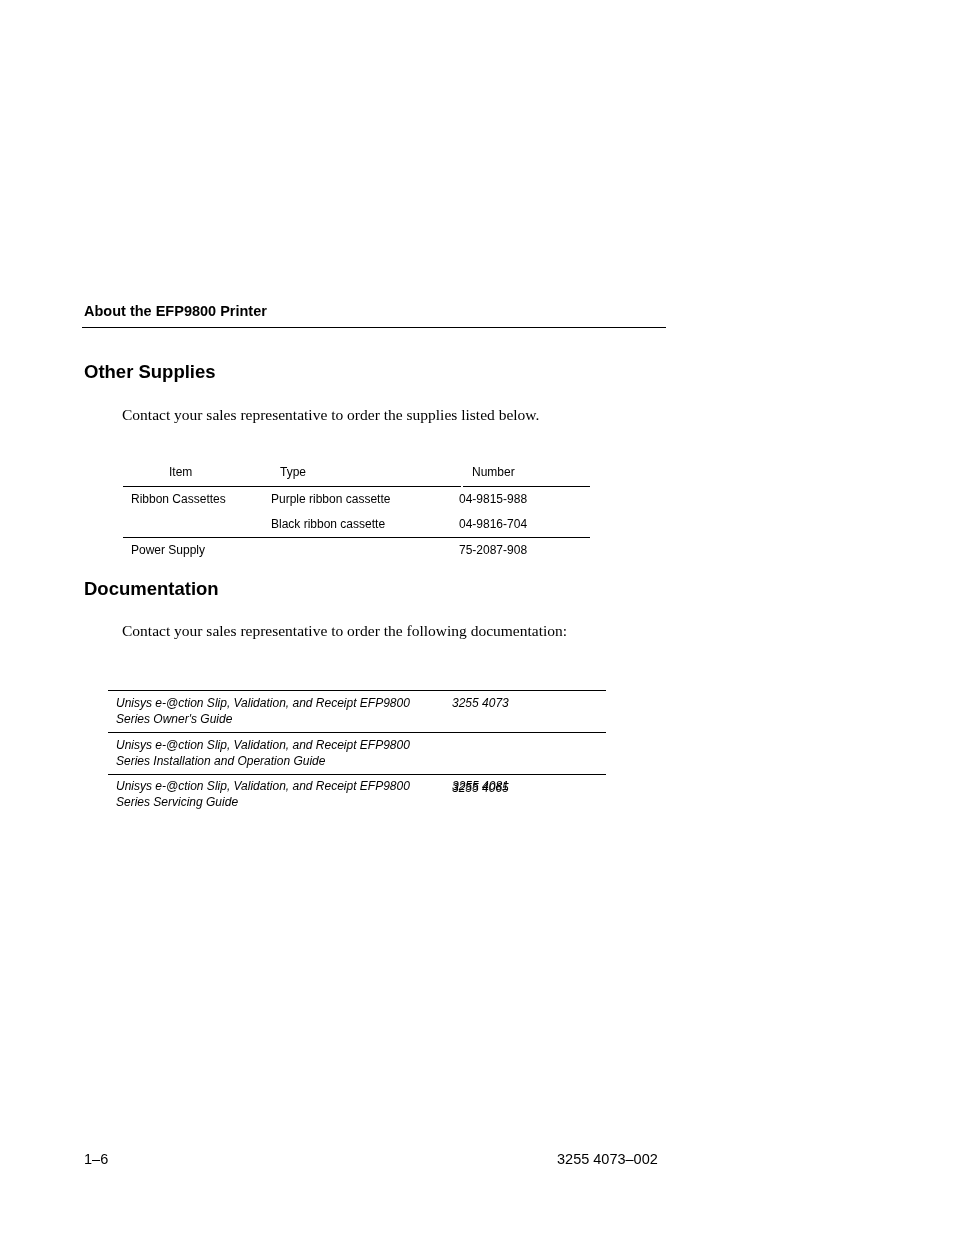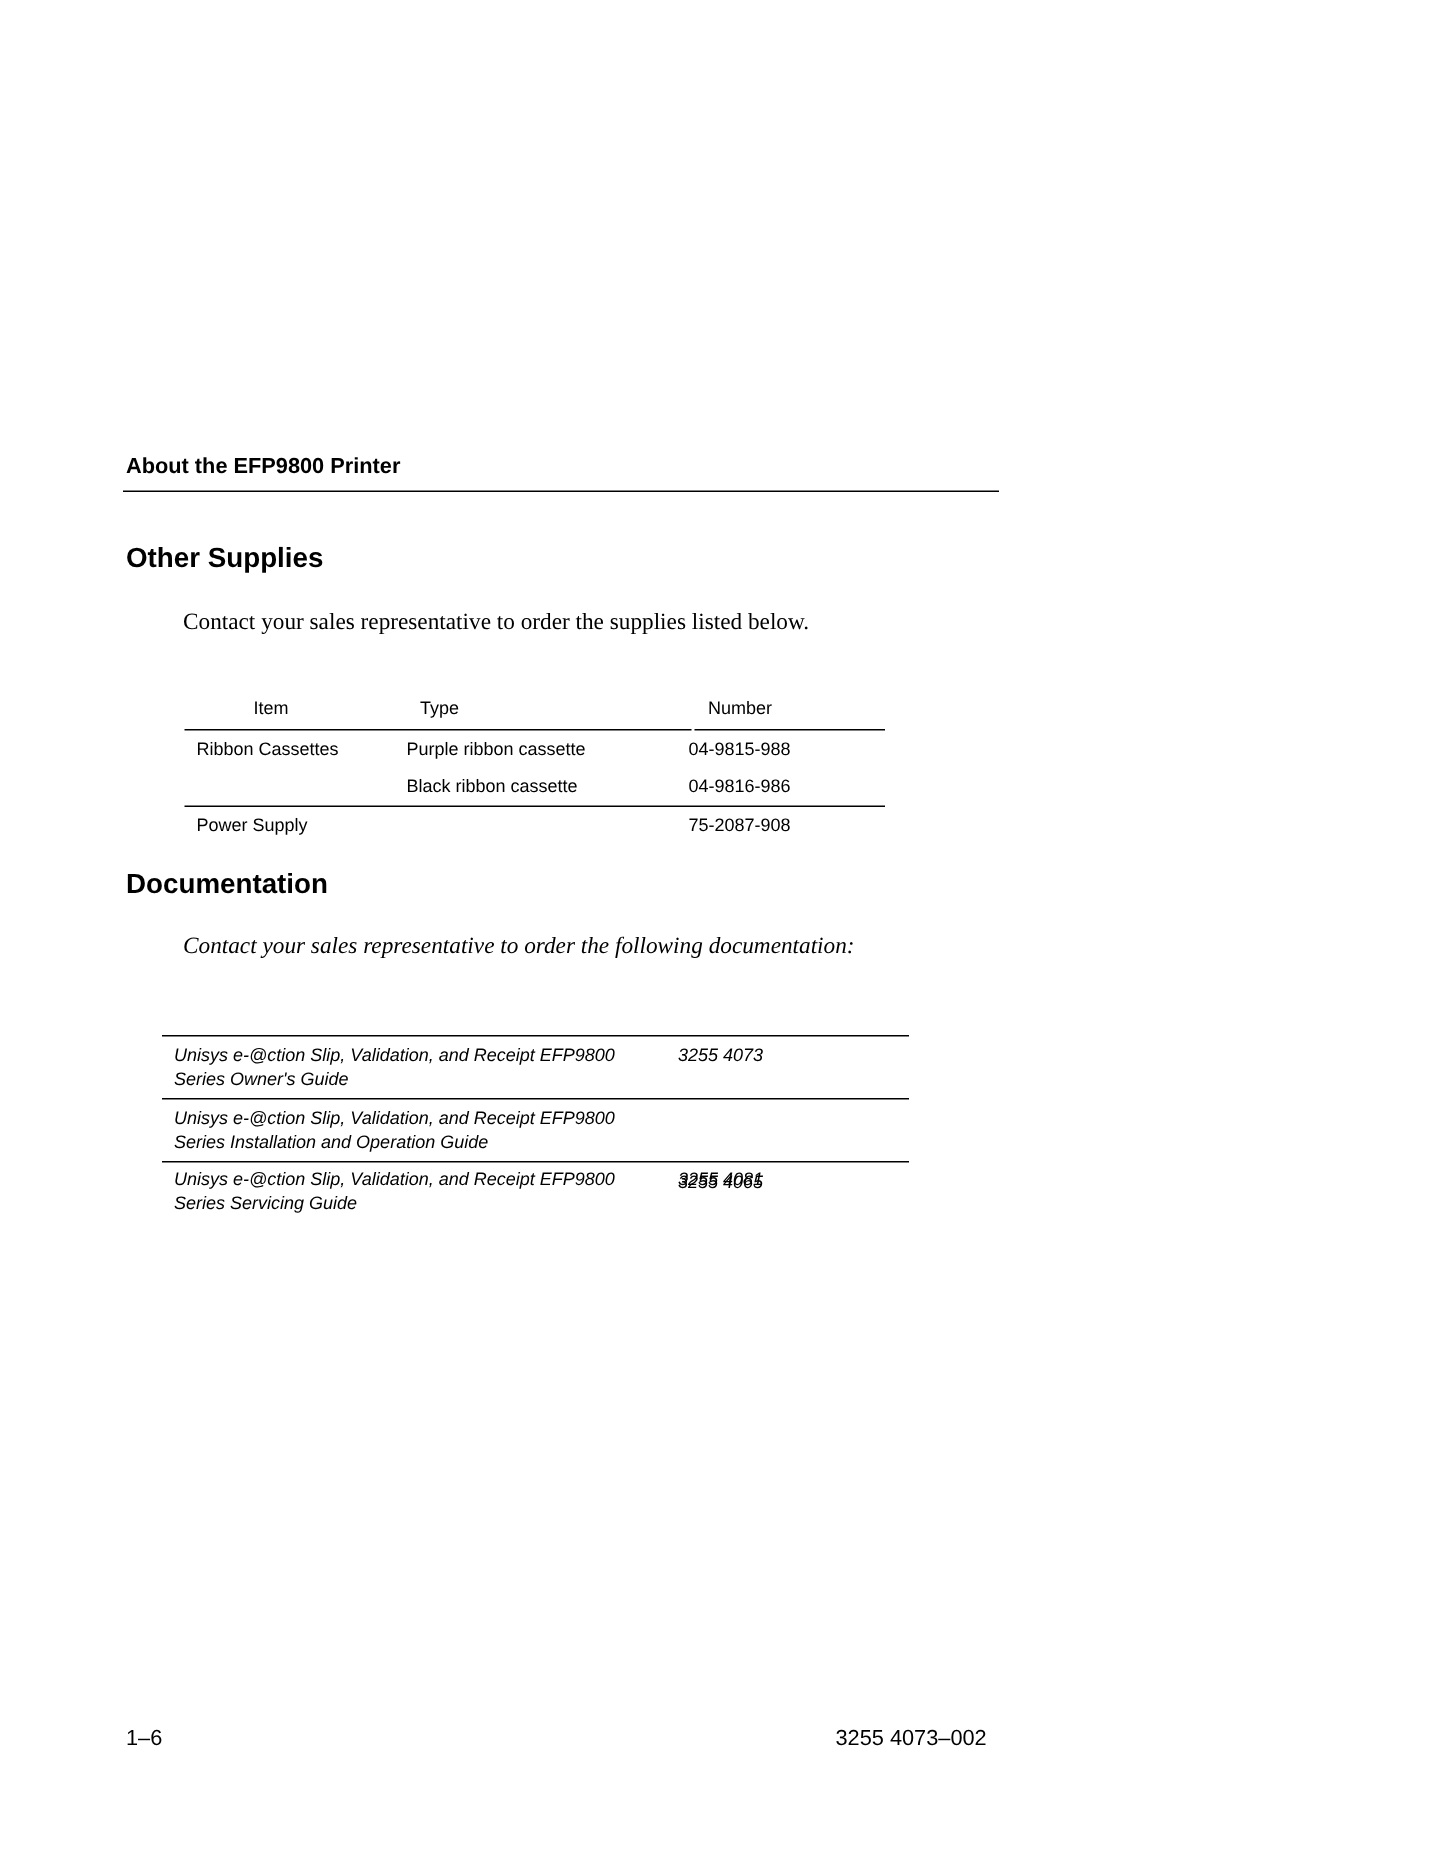--- a/index.html
+++ b/index.html
@@ -32,32 +32,32 @@
   <div class="abs rule" style="left:463px; top:486px; width:127px;"></div>
 
   <div>
     <div class="abs tcell" style="left:131px; top:492px;">Ribbon Cassettes</div>
     <div class="abs tcell" style="left:271px; top:492px;">Purple ribbon cassette</div>
     <div class="abs tcell" style="left:459px; top:492px;">04-9815-988</div>
   </div>
   <div>
     <div class="abs tcell" style="left:131px; top:517px;"></div>
     <div class="abs tcell" style="left:271px; top:517px;">Black ribbon cassette</div>
-    <div class="abs tcell" style="left:459px; top:517px;">04-9816-986</div>
+    <div class="abs tcell" style="left:459px; top:517px;">04-9816-704</div>
   </div>
   <div class="abs rule" style="left:123px; top:537px; width:467px;"></div>
   <div>
     <div class="abs tcell" style="left:131px; top:543px;">Power Supply</div>
     <div class="abs tcell" style="left:271px; top:543px;"></div>
     <div class="abs tcell" style="left:459px; top:543px;">75-2087-908</div>
   </div>
 </div>
 
 <div class="abs h2" style="left:84px; top:578px;">Documentation</div>
-<div class="abs body-text" style="left:122px; top:609px;font-style:italic;">Contact your sales representative to order the following documentation:</div>
+<div class="abs body-text" style="left:122px; top:609px;">Contact your sales representative to order the following documentation:</div>
 
 <div>
   <div class="abs rule" style="left:108px; top:690px; width:498px;"></div>
   <div>
     <div class="abs doc-cell" style="left:116px; top:696px;">
       <div>Unisys e-@ction Slip, Validation, and Receipt EFP9800</div>
       <div>Series Owner's Guide</div>
     </div>
     <div class="abs doc-cell" style="left:452px; top:696px;">3255 4073</div>
   </div>

